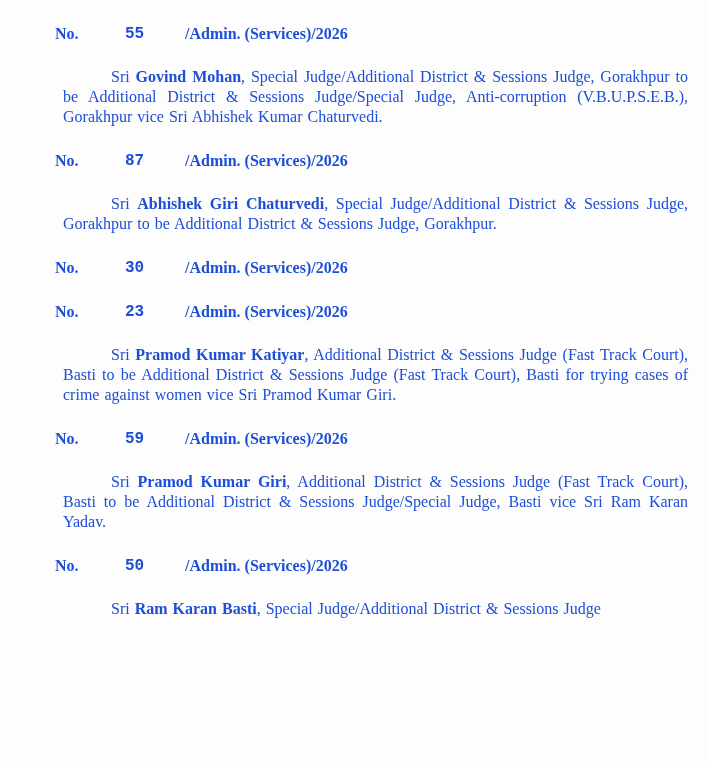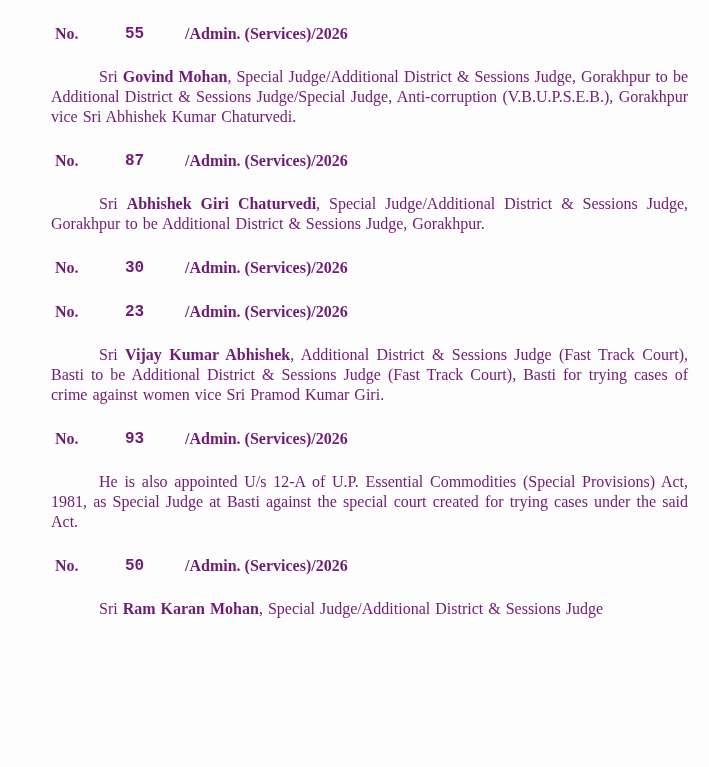--- a/index.html
+++ b/index.html
@@ -6,38 +6,38 @@
     margin: 0;
     padding: 0;
     background: #fdfdfd;
   }
   .page {
     position: relative;
     width: 709px;
     height: 767px;
     overflow: hidden;
     background: #fdfdfd;
-    color: #701a75;
+    color: #1d4ed8;
     font-family: "Liberation Serif", "DejaVu Serif", serif;
     font-size: 16px;
     box-sizing: border-box;
     padding: 24px 21px 0 47px;
   }
   .no-line {
     display: flex;
     margin: 24px 0 0 8px;
     font-weight: 700;
     line-height: 20px;
     white-space: nowrap;
   }
   .entry:first-child .no-line { margin-top: 0; }
   .no-label { display: inline-block; width: 70px; }
   .no-value { display: inline-block; width: 60px; font-family: Liberation Mono, monospace; }
   .para {
-    margin: 23px 0 0 4px;
+    margin: 23px 0 0 16px;
     text-align: justify;
     text-indent: 48px;
     line-height: 20px;
     word-spacing: 1px;
   }
   .para + .para { margin-top: 21px; }
   .para b { font-weight: 700; }
 </style>
 </head>
 <body>
@@ -69,34 +69,34 @@
       <span class="no-ref">/Admin. (Services)/2026</span>
     </div>
   </div>
 
   <div class="entry">
     <div class="no-line">
       <span class="no-label">No.</span>
       <span class="no-value">23</span>
       <span class="no-ref">/Admin. (Services)/2026</span>
     </div>
-    <p class="para"><span>Sri </span><b>Vijay Kumar Abhishek</b><span>, Additional District &amp; Sessions Judge (Fast Track Court), Basti to be Additional District &amp; Sessions Judge (Fast Track Court), Basti for trying cases of crime against women vice Sri Pramod Kumar Giri.</span></p>
+    <p class="para"><span>Sri </span><b>Pramod Kumar Katiyar</b><span>, Additional District &amp; Sessions Judge (Fast Track Court), Basti to be Additional District &amp; Sessions Judge (Fast Track Court), Basti for trying cases of crime against women vice Sri Pramod Kumar Giri.</span></p>
   </div>
 
   <div class="entry">
     <div class="no-line">
       <span class="no-label">No.</span>
-      <span class="no-value">93</span>
+      <span class="no-value">59</span>
       <span class="no-ref">/Admin. (Services)/2026</span>
     </div>
-    <p class="para"><span></span><b></b><span>He is also appointed U/s 12-A of U.P. Essential Commodities (Special Provisions) Act, 1981, as Special Judge at Basti against the special court created for trying cases under the said Act.</span></p>
+    <p class="para"><span>Sri </span><b>Pramod Kumar Giri</b><span>, Additional District &amp; Sessions Judge (Fast Track Court), Basti to be Additional District &amp; Sessions Judge/Special Judge, Basti vice Sri Ram Karan Yadav.</span></p>
   </div>
 
   <div class="entry">
     <div class="no-line">
       <span class="no-label">No.</span>
       <span class="no-value">50</span>
       <span class="no-ref">/Admin. (Services)/2026</span>
     </div>
-    <p class="para"><span>Sri </span><b>Ram Karan Mohan</b><span>, Special Judge/Additional District &amp; Sessions Judge</span></p>
+    <p class="para"><span>Sri </span><b>Ram Karan Basti</b><span>, Special Judge/Additional District &amp; Sessions Judge</span></p>
   </div>
 
 </div>
 
 </body></html>

